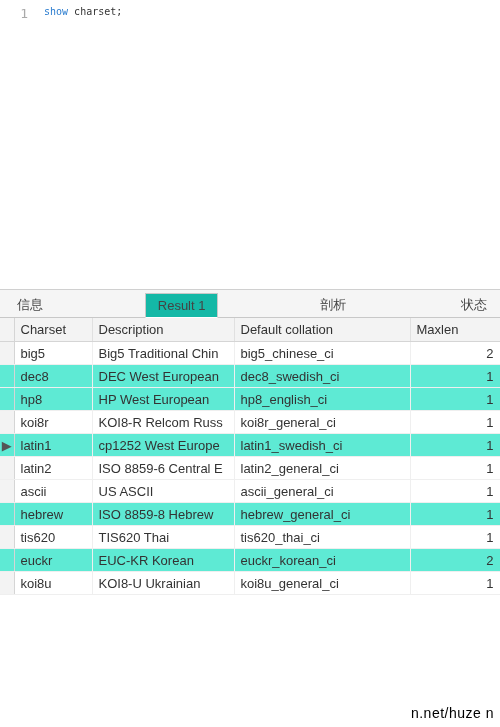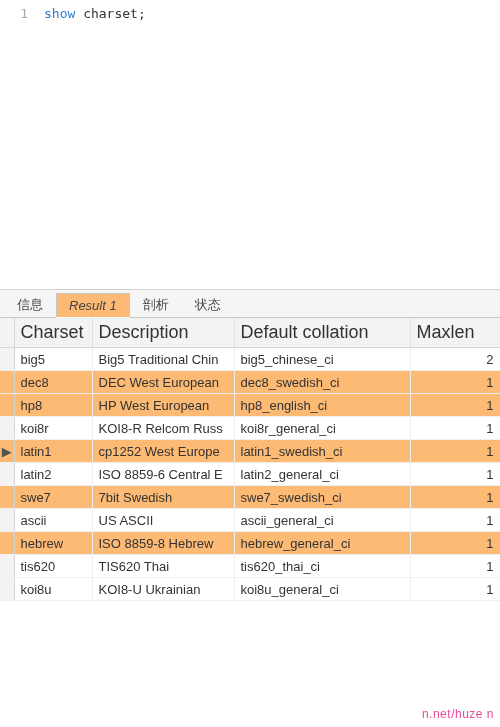--- a/index.html
+++ b/index.html
@@ -1,31 +1,31 @@
 <!DOCTYPE html>
 <html><head>
 <meta charset="utf-8">
 <style>
   * { box-sizing: border-box; margin: 0; padding: 0; }
   html, body { width: 500px; height: 727px; font-family: "Segoe UI", Tahoma, sans-serif; font-size: 13px; color: #333; background: #fff; overflow: hidden; }
   .editor-pane { height: 290px; background: #fff; border-bottom: 1px solid #d0d0d0; position: relative; }
   .gutter { position: absolute; left: 0; top: 0; bottom: 0; width: 36px; background: #fff; color: #aaa; text-align: right; padding: 6px 8px 0 0; font-family: Consolas, monospace; font-size: 13px; }
-  .code { position: absolute; left: 44px; top: 6px; font-family: Consolas, monospace; font-size: 13px; white-space: pre; }
+  .code { position: absolute; left: 44px; top: 6px; font-family: Consolas, monospace; font-size: 10px; white-space: pre; }
   .kw { color: #2a7ccf; }
-  .tabs { display: flex; align-items: flex-end; background: #f5f5f5; border-bottom: 1px solid #c8c8c8; height: 28px; padding-left: 4px; }
+  .tabs { display: flex; align-items: flex-end; background: #f5f5f5; border-bottom: 1px solid #c8c8c8; height: 28px; padding-left: 4px; justify-content: space-between; }
   .tab { padding: 4px 12px; font-size: 13px; color: #444; border: 1px solid transparent; border-bottom: none; cursor: pointer; position: relative; top: 1px; }
-  .tab.active { background: #fdba74; border-color: #c8c8c8; border-bottom: 1px solid #fff; font-style: italic; }
+  .tab.active { background: #14b8a6; border-color: #c8c8c8; border-bottom: 1px solid #fff; }
   .grid-wrap { height: calc(727px - 290px - 28px); overflow: hidden; background: #fff; }
   table { border-collapse: collapse; width: 100%; table-layout: fixed; }
-  th { background: #f3f3f3; text-align: left; font-weight: normal; padding: 4px 6px; border-right: 1px solid #e0e0e0; border-bottom: 1px solid #d5d5d5; color: #333; font-size: 18px; }
+  th { background: #f3f3f3; text-align: left; font-weight: normal; padding: 4px 6px; border-right: 1px solid #e0e0e0; border-bottom: 1px solid #d5d5d5; color: #333; font-size: 13px; }
   td { padding: 3.5px 6px; border-right: 1px solid #efefef; border-bottom: 1px solid #efefef; font-size: 13px; white-space: nowrap; overflow: hidden; }
-  tr.alt td { background: #fdba74; }
+  tr.alt td { background: #5eead4; }
   .rownum { text-align: right; }
   .rowmark { width: 14px; min-width: 14px; padding: 0; text-align: center; color: #555; background: #f3f3f3; border-right: 1px solid #d5d5d5; }
-  .watermark { position: absolute; right: 6px; bottom: 6px; color: #ec4899; font-size: 12px; pointer-events: none; letter-spacing: 0.5px; }
+  .watermark { position: absolute; right: 6px; bottom: 6px; color: #000000; font-size: 14px; pointer-events: none; letter-spacing: 0.5px; }
   col.c-mark { width: 14px; }
   col.c0 { width: 78px; }
   col.c1 { width: 142px; }
   col.c2 { width: 176px; }
   col.c3 { width: 90px; }
 </style>
 </head>
 <body>
 
 <div class="editor-pane">
@@ -96,27 +96,20 @@
           <td>latin1_swedish_ci</td>
           <td class="rownum">1</td>
         </tr>
         <tr>
           <td class="rowmark"></td>
           <td>latin2</td>
           <td>ISO 8859-6 Central E</td>
           <td>latin2_general_ci</td>
           <td class="rownum">1</td>
         </tr>
-        <tr class="alt">
-          <td class="rowmark"></td>
-          <td>swe7</td>
-          <td>7bit Swedish</td>
-          <td>swe7_swedish_ci</td>
-          <td class="rownum">1</td>
-        </tr>
         <tr>
           <td class="rowmark"></td>
           <td>ascii</td>
           <td>US ASCII</td>
           <td>ascii_general_ci</td>
           <td class="rownum">1</td>
         </tr>
         <tr class="alt">
           <td class="rowmark"></td>
           <td>hebrew</td>
@@ -124,20 +117,27 @@
           <td>hebrew_general_ci</td>
           <td class="rownum">1</td>
         </tr>
         <tr>
           <td class="rowmark"></td>
           <td>tis620</td>
           <td>TIS620 Thai</td>
           <td>tis620_thai_ci</td>
           <td class="rownum">1</td>
         </tr>
+        <tr class="alt">
+          <td class="rowmark"></td>
+          <td>euckr</td>
+          <td>EUC-KR Korean</td>
+          <td>euckr_korean_ci</td>
+          <td class="rownum">2</td>
+        </tr>
         <tr>
           <td class="rowmark"></td>
           <td>koi8u</td>
           <td>KOI8-U Ukrainian</td>
           <td>koi8u_general_ci</td>
           <td class="rownum">1</td>
         </tr>
       </tbody>
   </table>
 </div>

